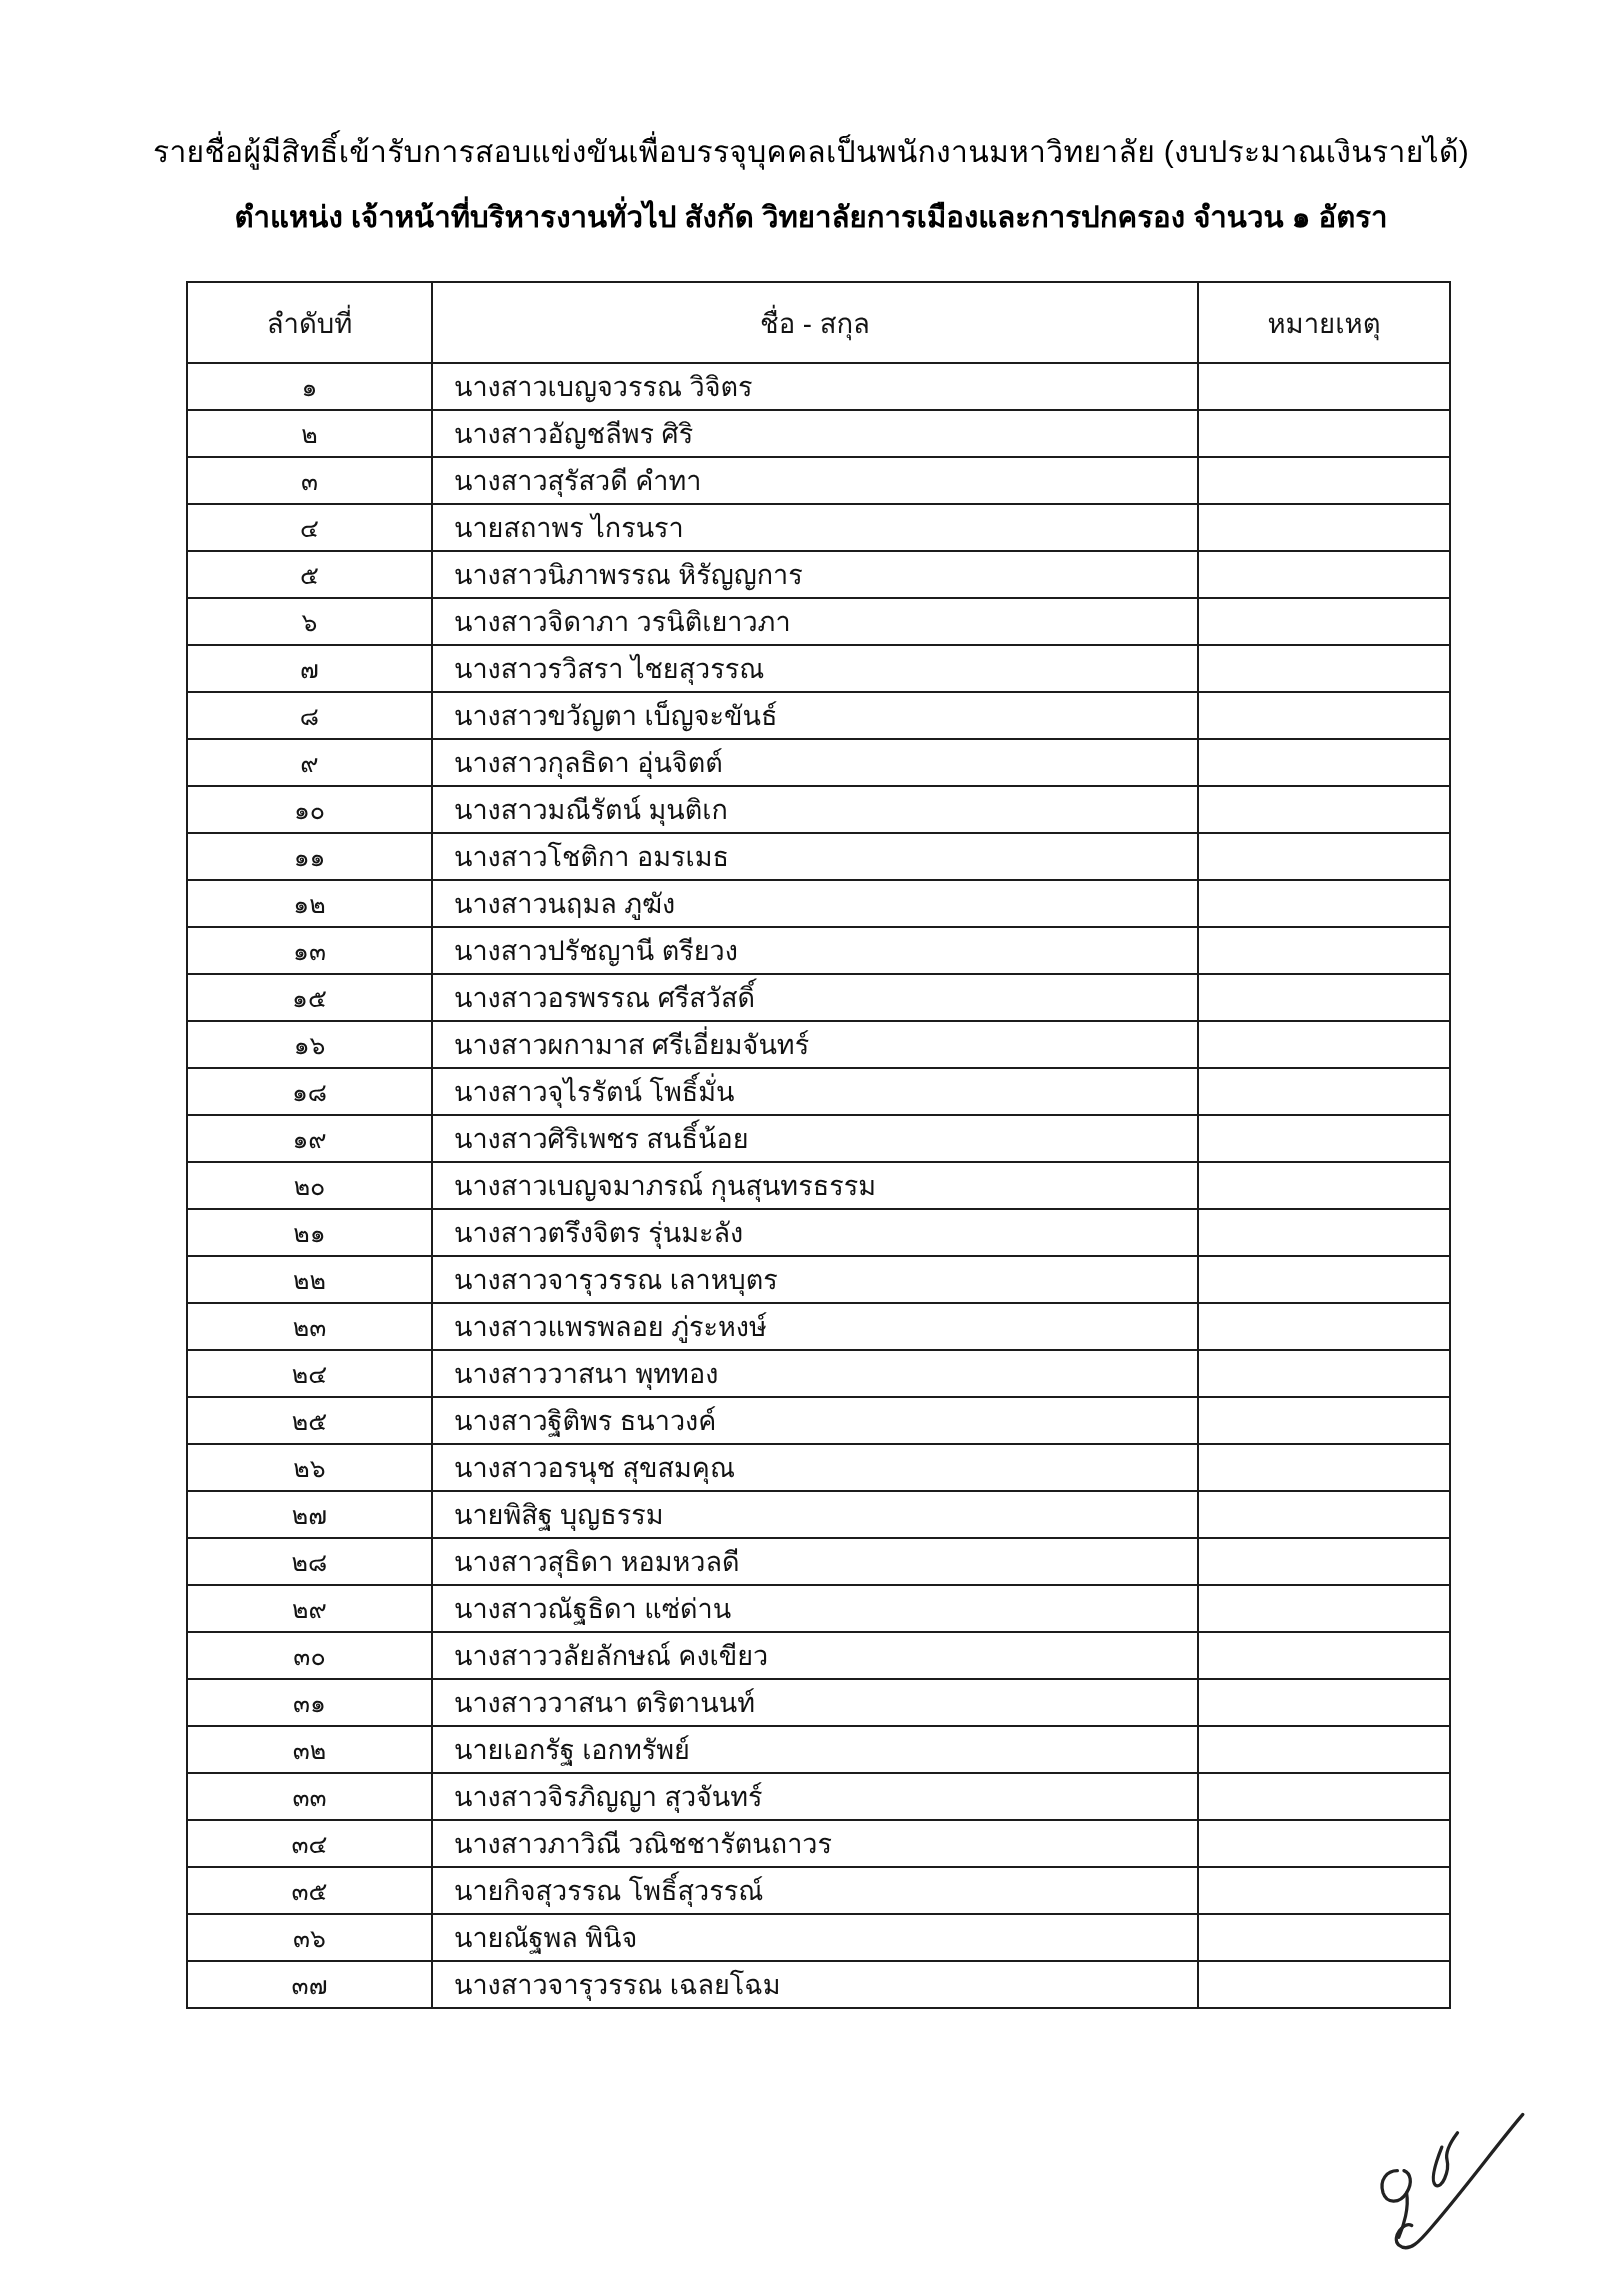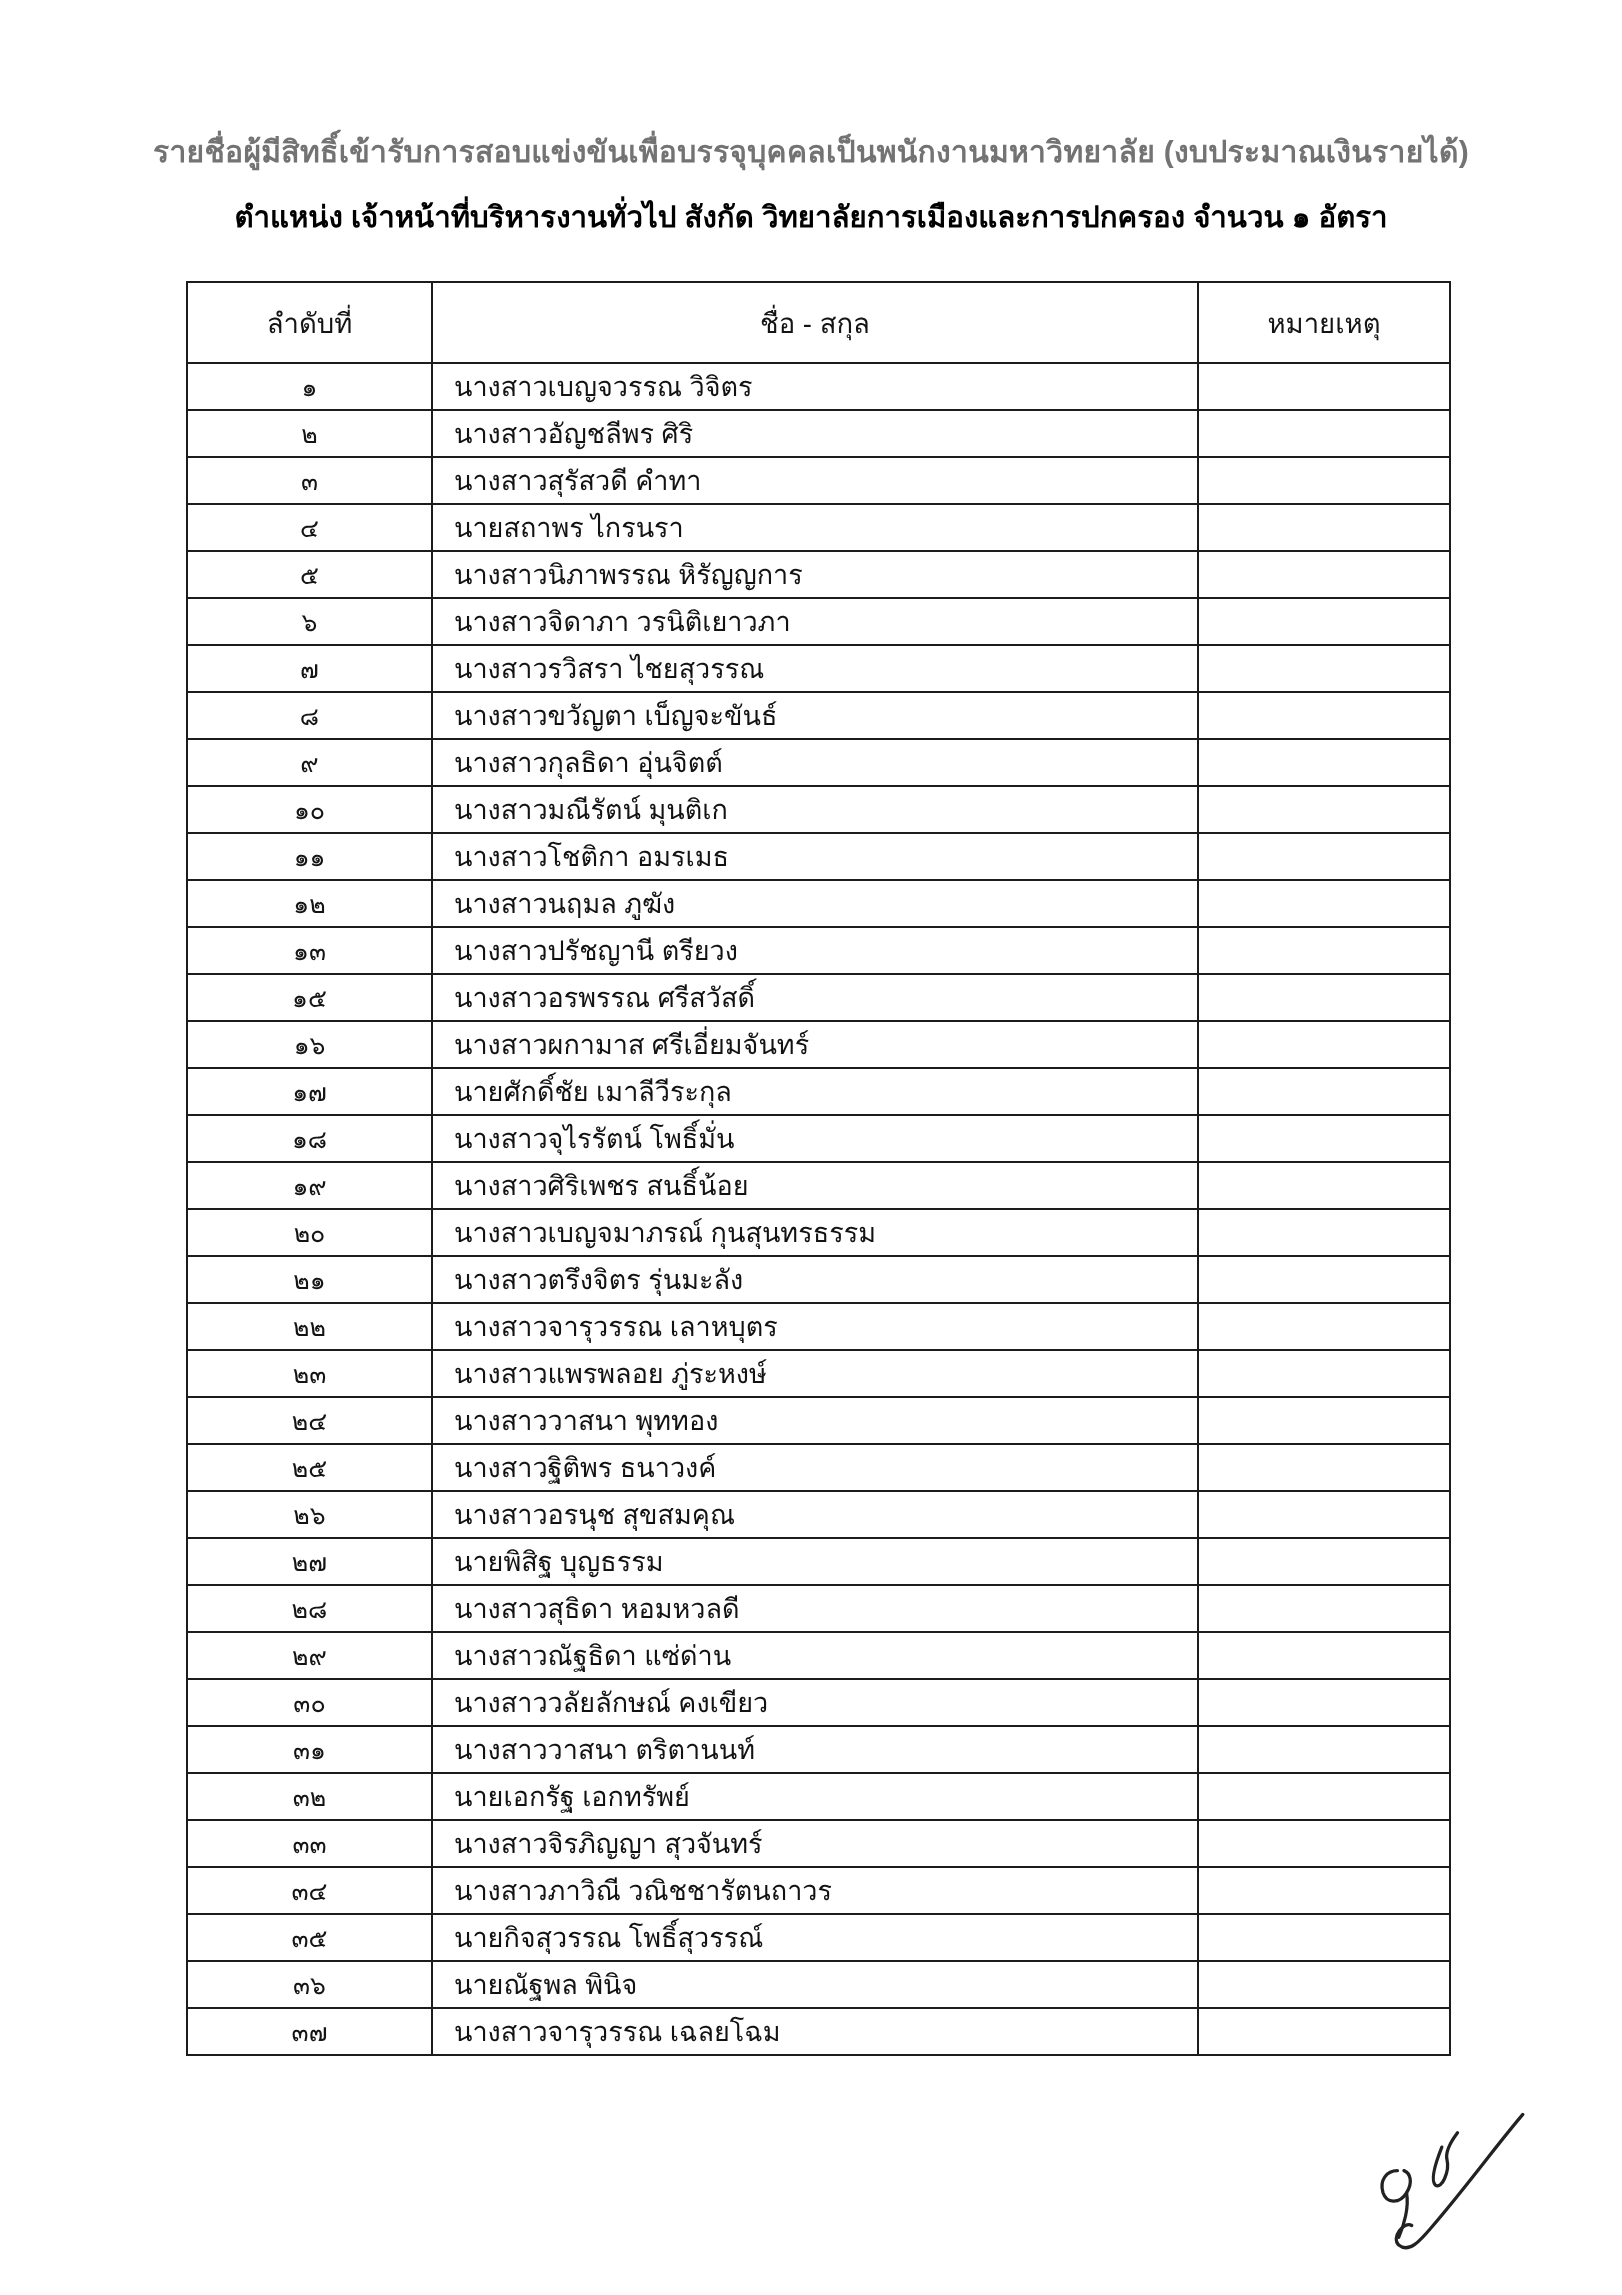--- a/index.html
+++ b/index.html
@@ -18,23 +18,23 @@
   }
   .title-block {
     position: absolute;
     top: 128px;
     left: 0;
     width: 100%;
     text-align: center;
   }
   .title-line1 {
     font-size: 30px;
-    font-weight: 700;
+    font-weight: 400;
     letter-spacing: 0.3px;
-    color: #737373;
+    color: #000000;
   }
   .title-line2 {
     margin-top: 18.3px;
     font-size: 29.4px;
     font-weight: 600;
     color: #000000;
   }
   table.roster {
     position: absolute;
     top: 281px;
@@ -182,25 +182,20 @@
           <td class="no-cell">๑๕</td>
           <td class="name-cell">นางสาวอรพรรณ ศรีสวัสดิ์</td>
           <td class="note-cell"></td>
         </tr>
         <tr>
           <td class="no-cell">๑๖</td>
           <td class="name-cell">นางสาวผกามาส ศรีเอี่ยมจันทร์</td>
           <td class="note-cell"></td>
         </tr>
         <tr>
-          <td class="no-cell">๑๗</td>
-          <td class="name-cell">นายศักดิ์ชัย  เมาลีวีระกุล</td>
-          <td class="note-cell"></td>
-        </tr>
-        <tr>
           <td class="no-cell">๑๘</td>
           <td class="name-cell">นางสาวจุไรรัตน์ โพธิ์มั่น</td>
           <td class="note-cell"></td>
         </tr>
         <tr>
           <td class="no-cell">๑๙</td>
           <td class="name-cell">นางสาวศิริเพชร สนธิ์น้อย</td>
           <td class="note-cell"></td>
         </tr>
         <tr>

